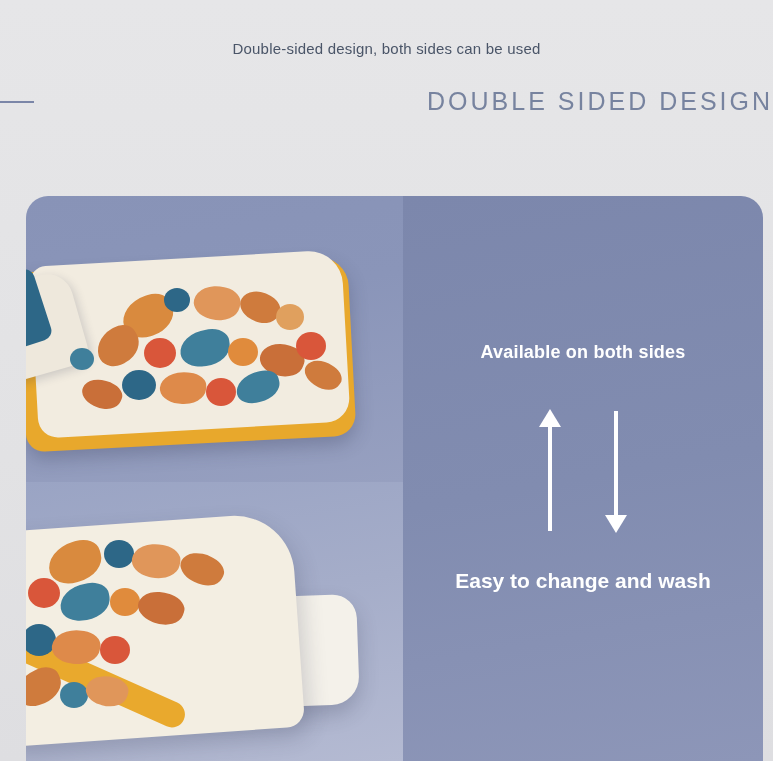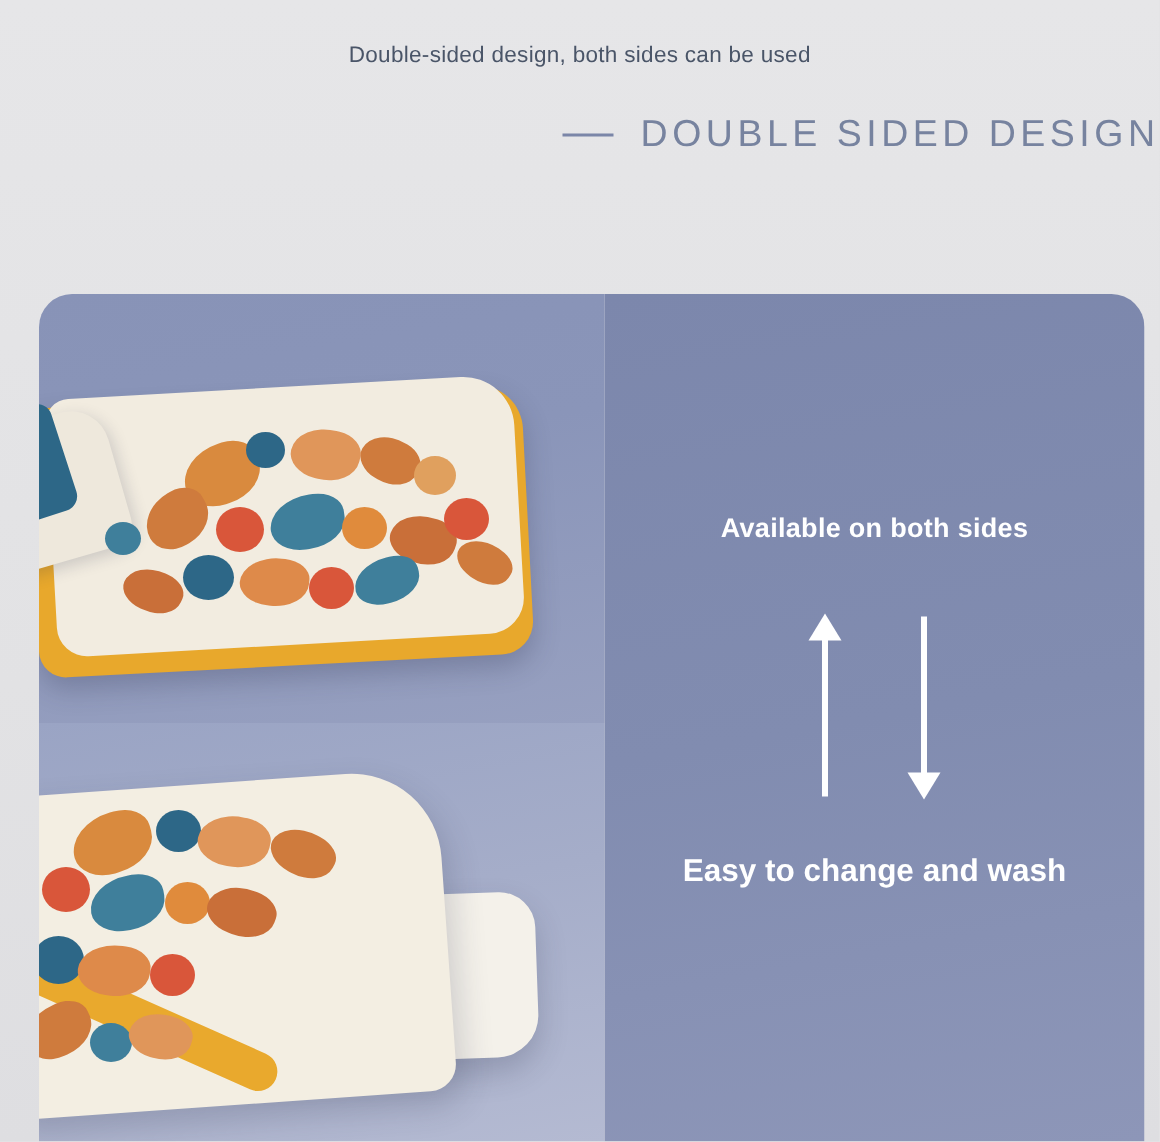--- a/index.html
+++ b/index.html
@@ -17,34 +17,34 @@
 
   .page {
     position: relative;
     width: 773px;
     height: 761px;
     background: linear-gradient(180deg, #e6e6e8 0%, #e2e2e4 60%, #dedee1 100%);
   }
 
   
   .header {
-    padding-top: 28px;
+    padding-top: 40px;
     text-align: center;
   }
   .subtitle-en {
     font-size: 15px;
     color: #4a5568;
     letter-spacing: 0.2px;
     font-weight: 400;
   }
   .title-row {
     margin-top: 30px;
     display: flex;
     align-items: center;
-    justify-content: flex-end;
+    justify-content: space-between;
     gap: 18px;
   }
   .title-dash {
     width: 34px;
     height: 2px;
     background: #7b86a8;
     display: inline-block;
   }
   .title-main {
     font-size: 25px;

